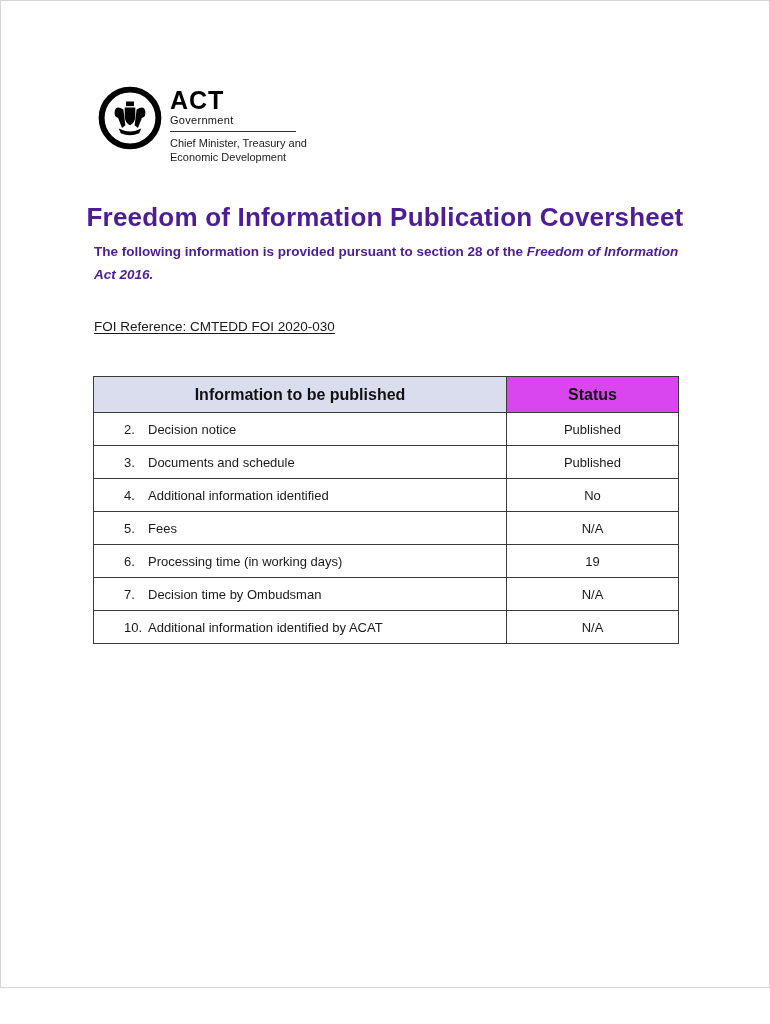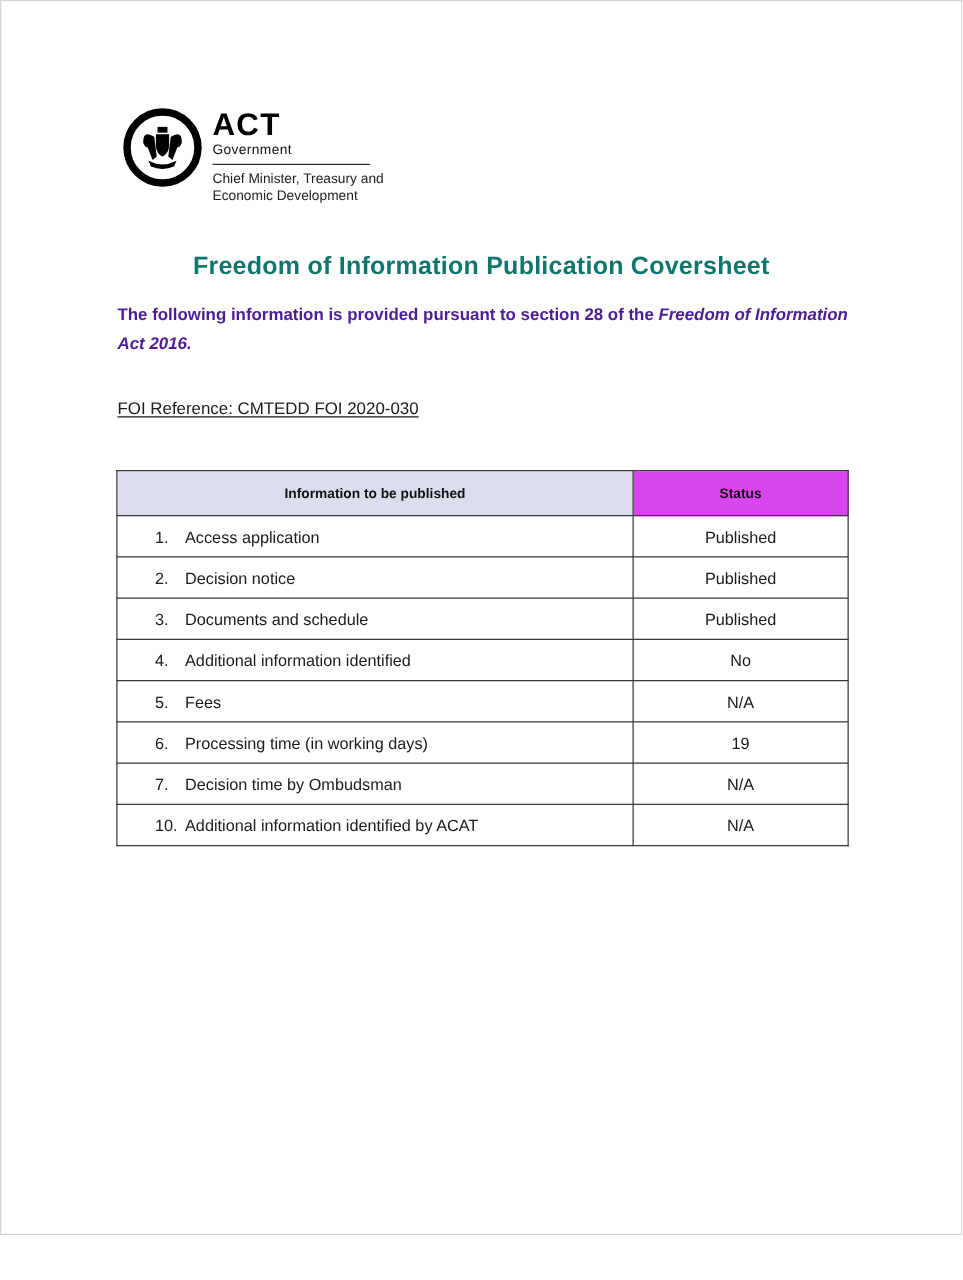--- a/index.html
+++ b/index.html
@@ -58,23 +58,23 @@
     color: #222;
   }
 
   
   .doc-title {
     position: absolute;
     left: 0;
     top: 201px;
     width: 100%;
     text-align: center;
-    font-size: 20px;
-    font-weight: bold;
-    color: #0f766e;
+    font-size: 26px;
+    font-weight: bold;
+    color: #4c1d95;
     letter-spacing: 0.2px;
   }
 
   
   .intro {
     position: absolute;
     left: 93px;
     top: 240px;
     width: 590px;
     font-size: 13.5px;
@@ -102,21 +102,21 @@
     top: 375px;
     width: 585px;
     border-collapse: collapse;
     table-layout: fixed;
   }
   .foi-table th, .foi-table td {
     border: 1.6px solid #3a3a3a;
   }
   .foi-table th {
     height: 36px;
-    font-size: 11px;
+    font-size: 16px;
     font-weight: bold;
     text-align: center;
     vertical-align: middle;
     color: #111;
   }
   .foi-table td {
     height: 33px;
     font-size: 13px;
     vertical-align: middle;
     color: #1a1a1a;
@@ -165,24 +165,20 @@
       <col class="col-status">
     </colgroup>
     <thead>
       <tr>
         <th id="th-item" style="background: rgb(218, 221, 237);">Information to be published</th>
         <th id="th-status" style="background: #d946ef;">Status</th>
       </tr>
     </thead>
     <tbody>
       <tr>
-        <td class="item-cell"><span class="row-num">1.</span><span>Access application</span></td>
-        <td class="status-cell">Published</td>
-      </tr>
-      <tr>
         <td class="item-cell"><span class="row-num">2.</span><span>Decision notice</span></td>
         <td class="status-cell">Published</td>
       </tr>
       <tr>
         <td class="item-cell"><span class="row-num">3.</span><span>Documents and schedule</span></td>
         <td class="status-cell">Published</td>
       </tr>
       <tr>
         <td class="item-cell"><span class="row-num">4.</span><span>Additional information identified</span></td>
         <td class="status-cell">No</td>

